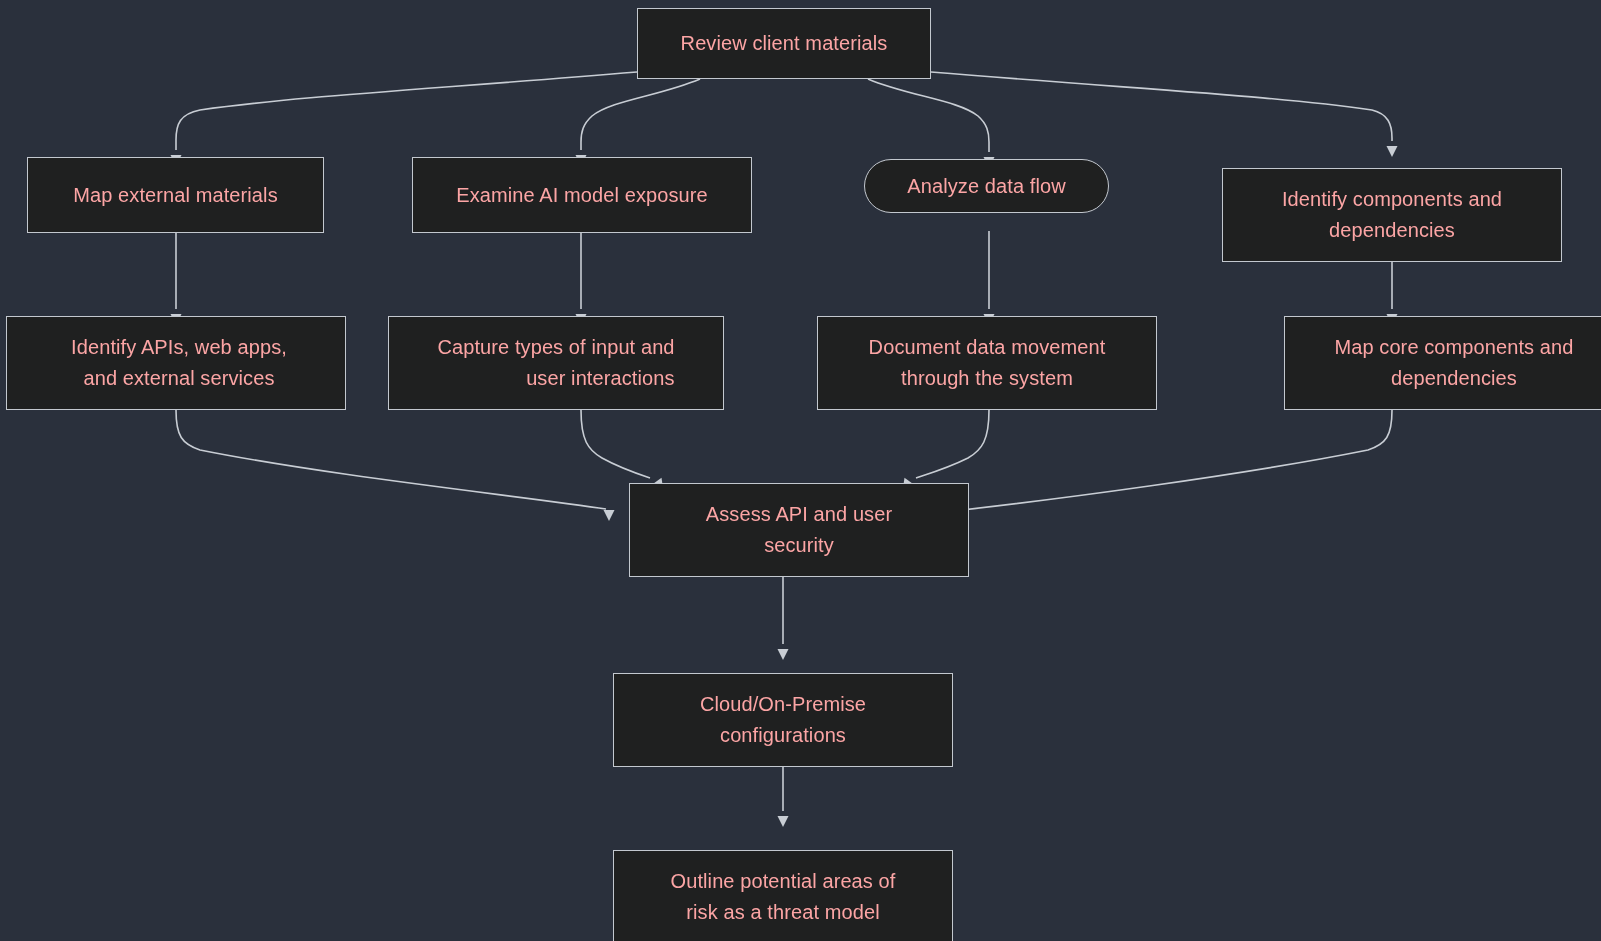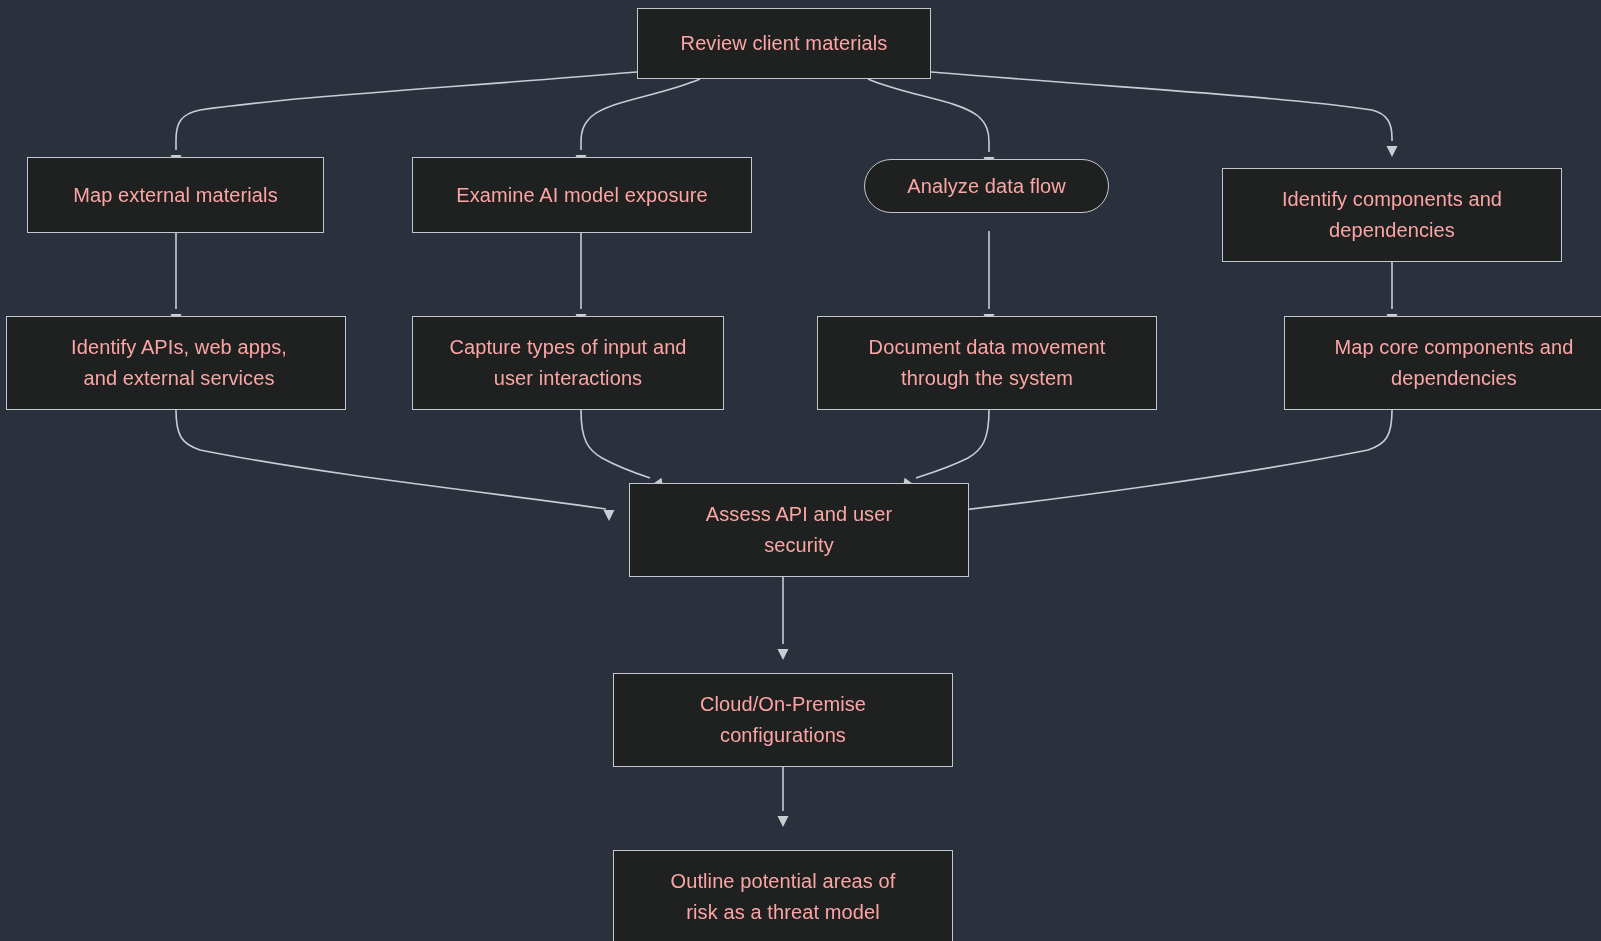--- a/index.html
+++ b/index.html
@@ -84,21 +84,21 @@
     </svg>
   <div id="node-layer">
       <div class="node" style="left: 637px; top: 8px; width: 294px; height: 71px;">Review client materials</div>
       <div class="node" style="left: 27px; top: 157px; width: 297px; height: 76px;">Map external materials</div>
       <div class="node" style="left: 412px; top: 157px; width: 340px; height: 76px;">Examine AI model exposure</div>
       <div class="node" style="left: 864px; top: 159px; width: 245px; height: 54px; border-radius: 32px;">Analyze data flow</div>
       <div class="node" style="left: 1222px; top: 148px; width: 340px; height: 94px; margin-top: 20px;">Identify components and
 dependencies</div>
       <div class="node" style="left: 6px; top: 316px; width: 340px; height: 94px; padding-left: 16px;">Identify APIs, web apps,
 and external services</div>
-      <div class="node" style="left: 412px; top: 316px; width: 312px; height: 94px;">Capture types of input and
+      <div class="node" style="left: 388px; top: 316px; width: 336px; height: 94px; text-align: right;">Capture types of input and
 user interactions</div>
       <div class="node" style="left: 817px; top: 316px; width: 340px; height: 94px;">Document data movement
 through the system</div>
       <div class="node" style="left: 1284px; top: 316px; width: 340px; height: 94px;">Map core components and
 dependencies</div>
       <div class="node" style="left: 613px; top: 483px; width: 340px; height: 94px; margin-left: 16px;">Assess API and user
 security</div>
       <div class="node" style="left: 613px; top: 651px; width: 340px; height: 94px; margin-top: 22px;">Cloud/On-Premise
 configurations</div>
       <div class="node" style="left: 613px; top: 850px; width: 340px; height: 94px;">Outline potential areas of

